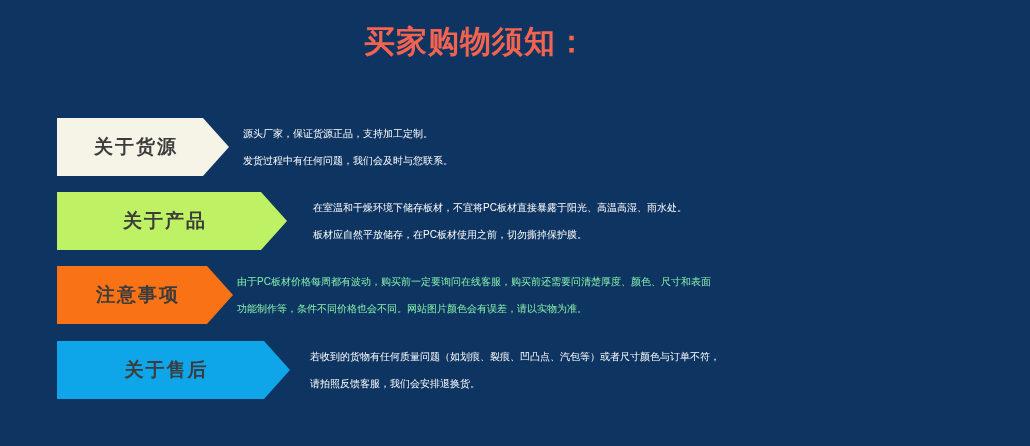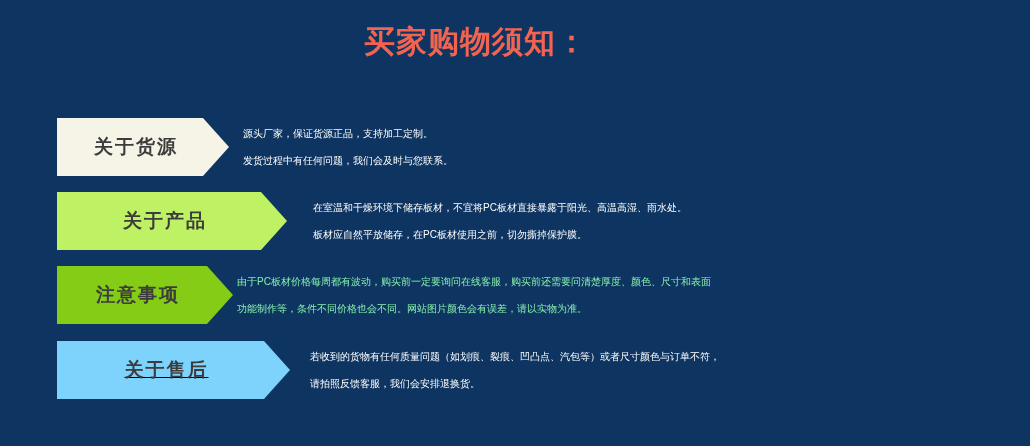--- a/index.html
+++ b/index.html
@@ -99,31 +99,31 @@
     <div class="banner" style="width: 230px; background: #bef264;">
       <span class="banner-label" style="color: rgb(60, 60, 60);">关于产品</span>
     </div>
     <div class="row-body" style="left: 313px; color: rgb(255, 255, 255);">
       <span class="body-line">在室温和干燥环境下储存板材，不宜将PC板材直接暴露于阳光、高温高湿、雨水处。</span>
       <span class="body-line">板材应自然平放储存，在PC板材使用之前，切勿撕掉保护膜。</span>
     </div>
   </div>
 
   <div class="notice-row" id="row-2">
-    <div class="banner" style="width: 176px; background: #84cc16;">
+    <div class="banner" style="width: 176px; background: #f97316;">
       <span class="banner-label" style="color: rgb(60, 60, 60);">注意事项</span>
     </div>
     <div class="row-body" style="left: 237px; color: #86efac;">
       <span class="body-line">由于PC板材价格每周都有波动，购买前一定要询问在线客服，购买前还需要问清楚厚度、颜色、尺寸和表面</span>
       <span class="body-line">功能制作等，条件不同价格也会不同。网站图片颜色会有误差，请以实物为准。</span>
     </div>
   </div>
 
   <div class="notice-row" id="row-3">
-    <div class="banner" style="width: 233px; background: #7dd3fc; text-decoration: underline;">
+    <div class="banner" style="width: 233px; background: #0ea5e9;">
       <span class="banner-label" style="color: rgb(60, 60, 60);">关于售后</span>
     </div>
     <div class="row-body" style="left: 310px; color: rgb(255, 255, 255);">
       <span class="body-line">若收到的货物有任何质量问题（如划痕、裂痕、凹凸点、汽包等）或者尺寸颜色与订单不符，</span>
       <span class="body-line">请拍照反馈客服，我们会安排退换货。</span>
     </div>
   </div>
 
 </div>
 

